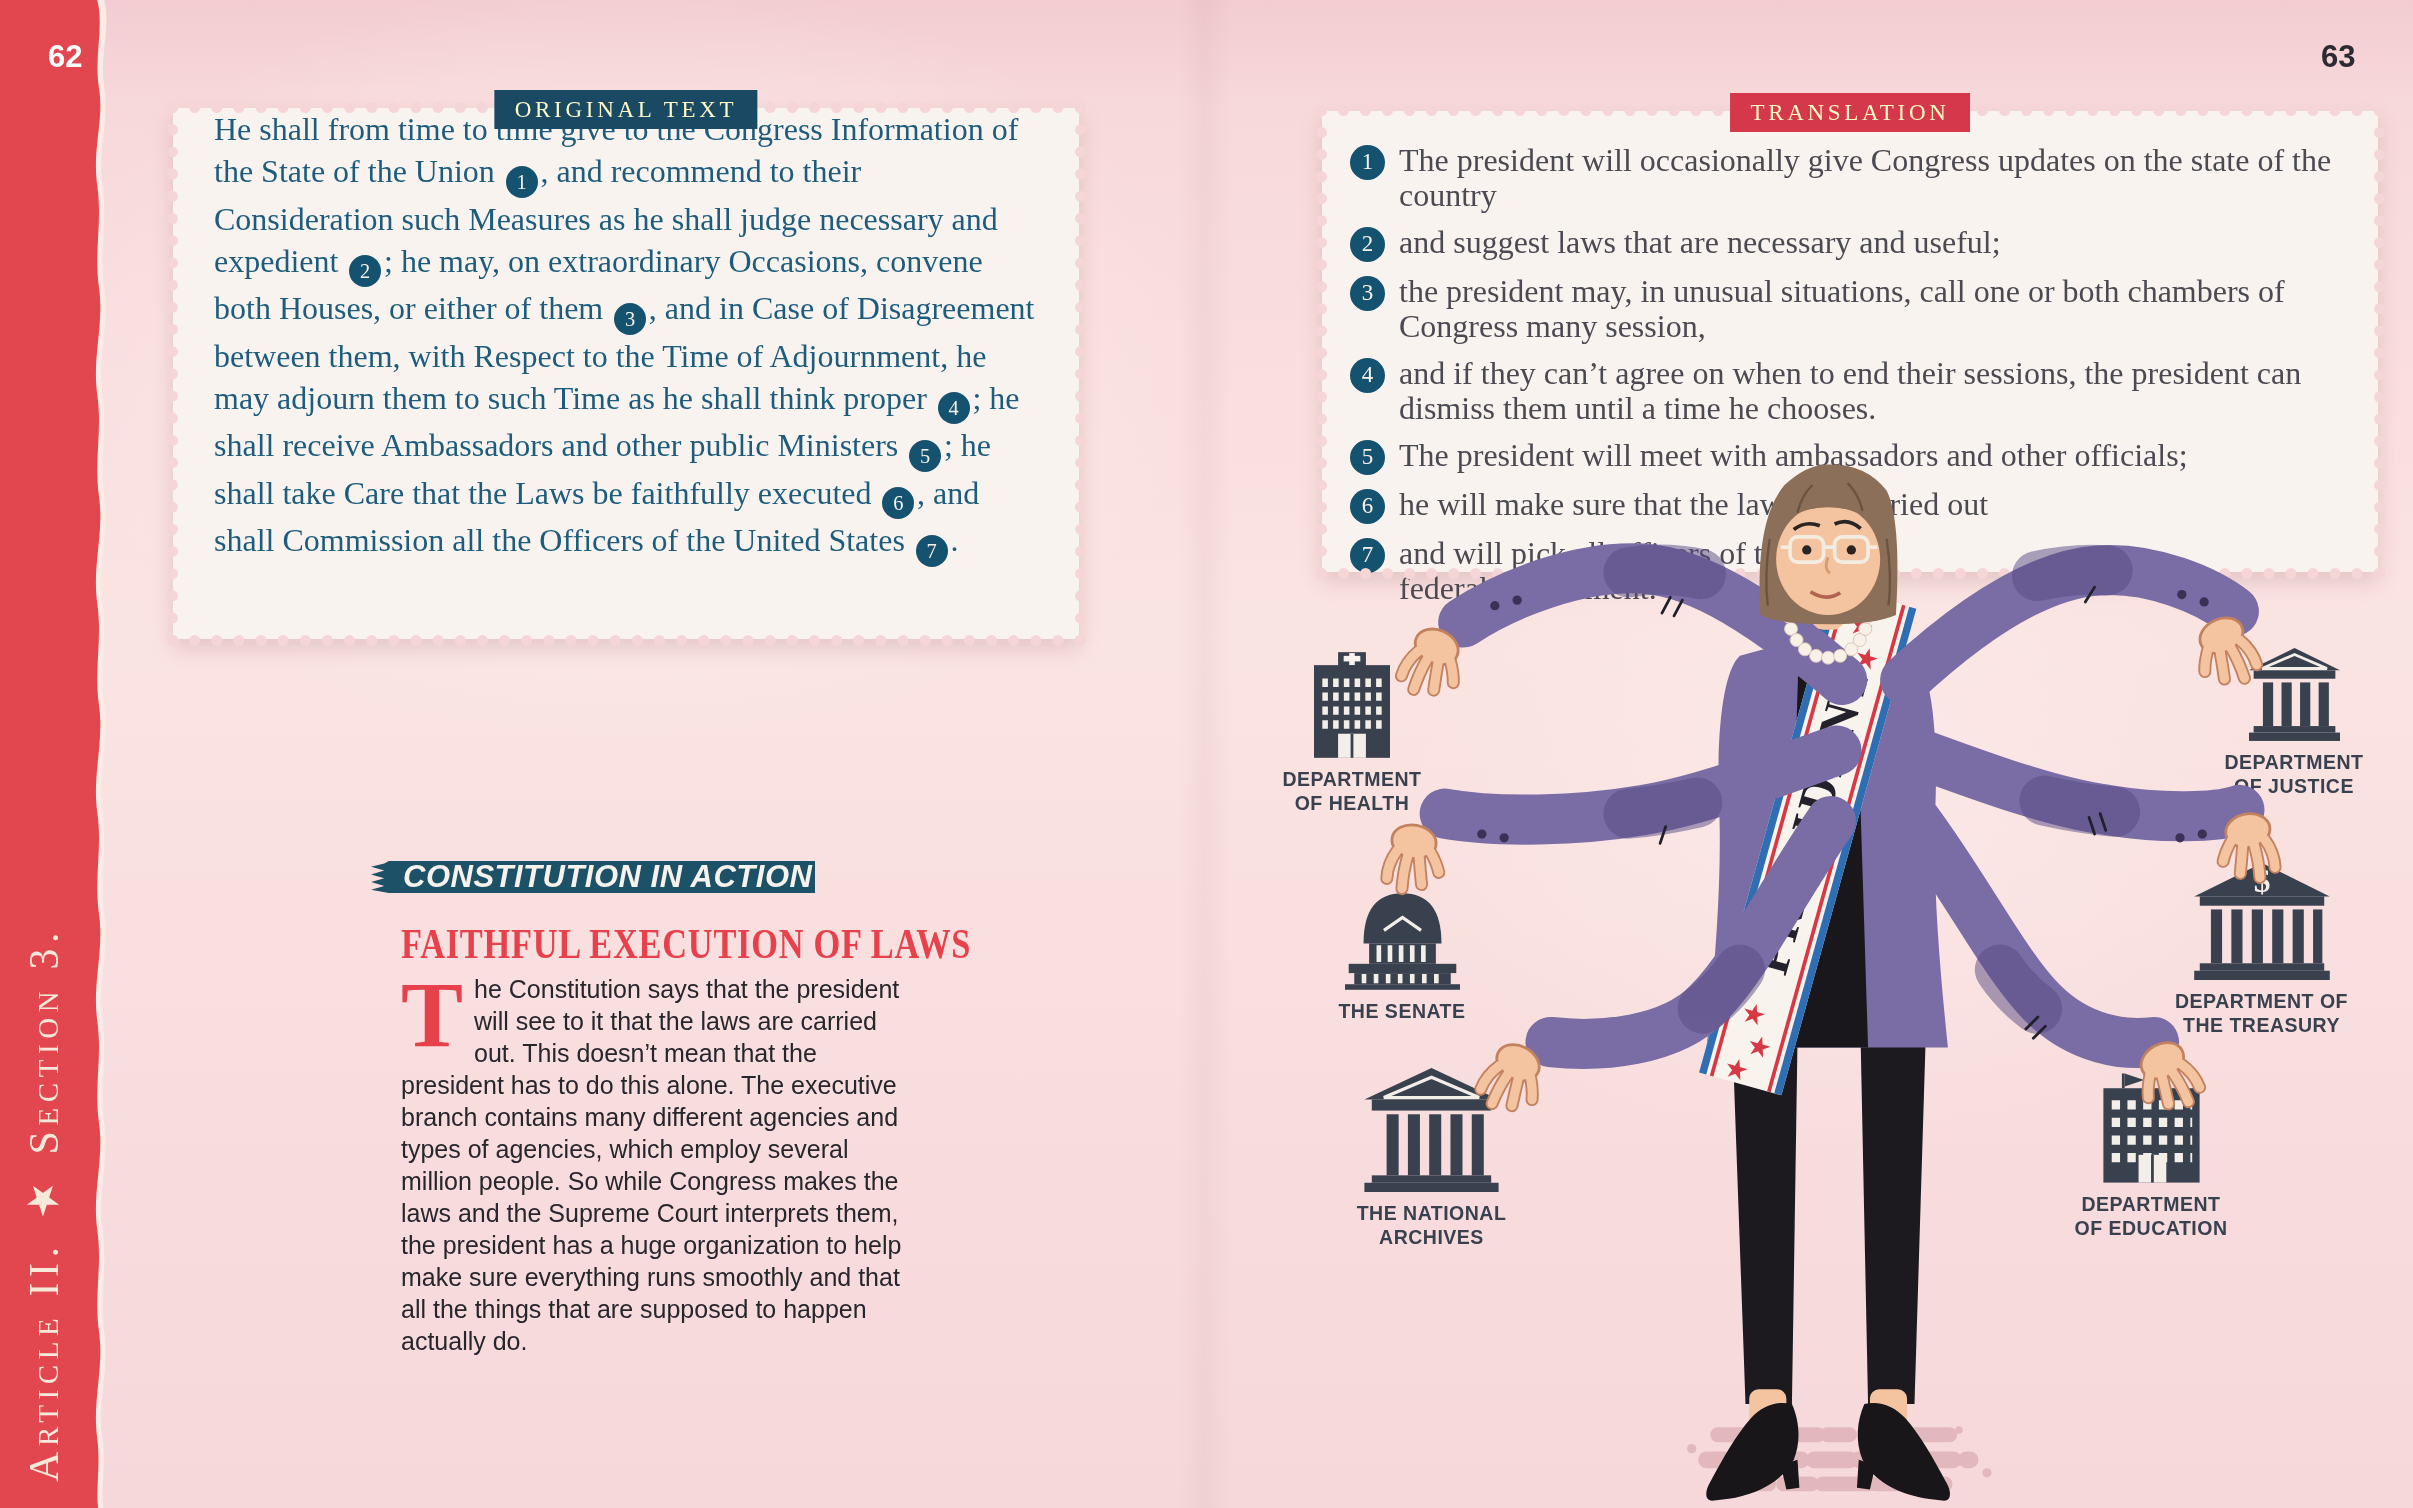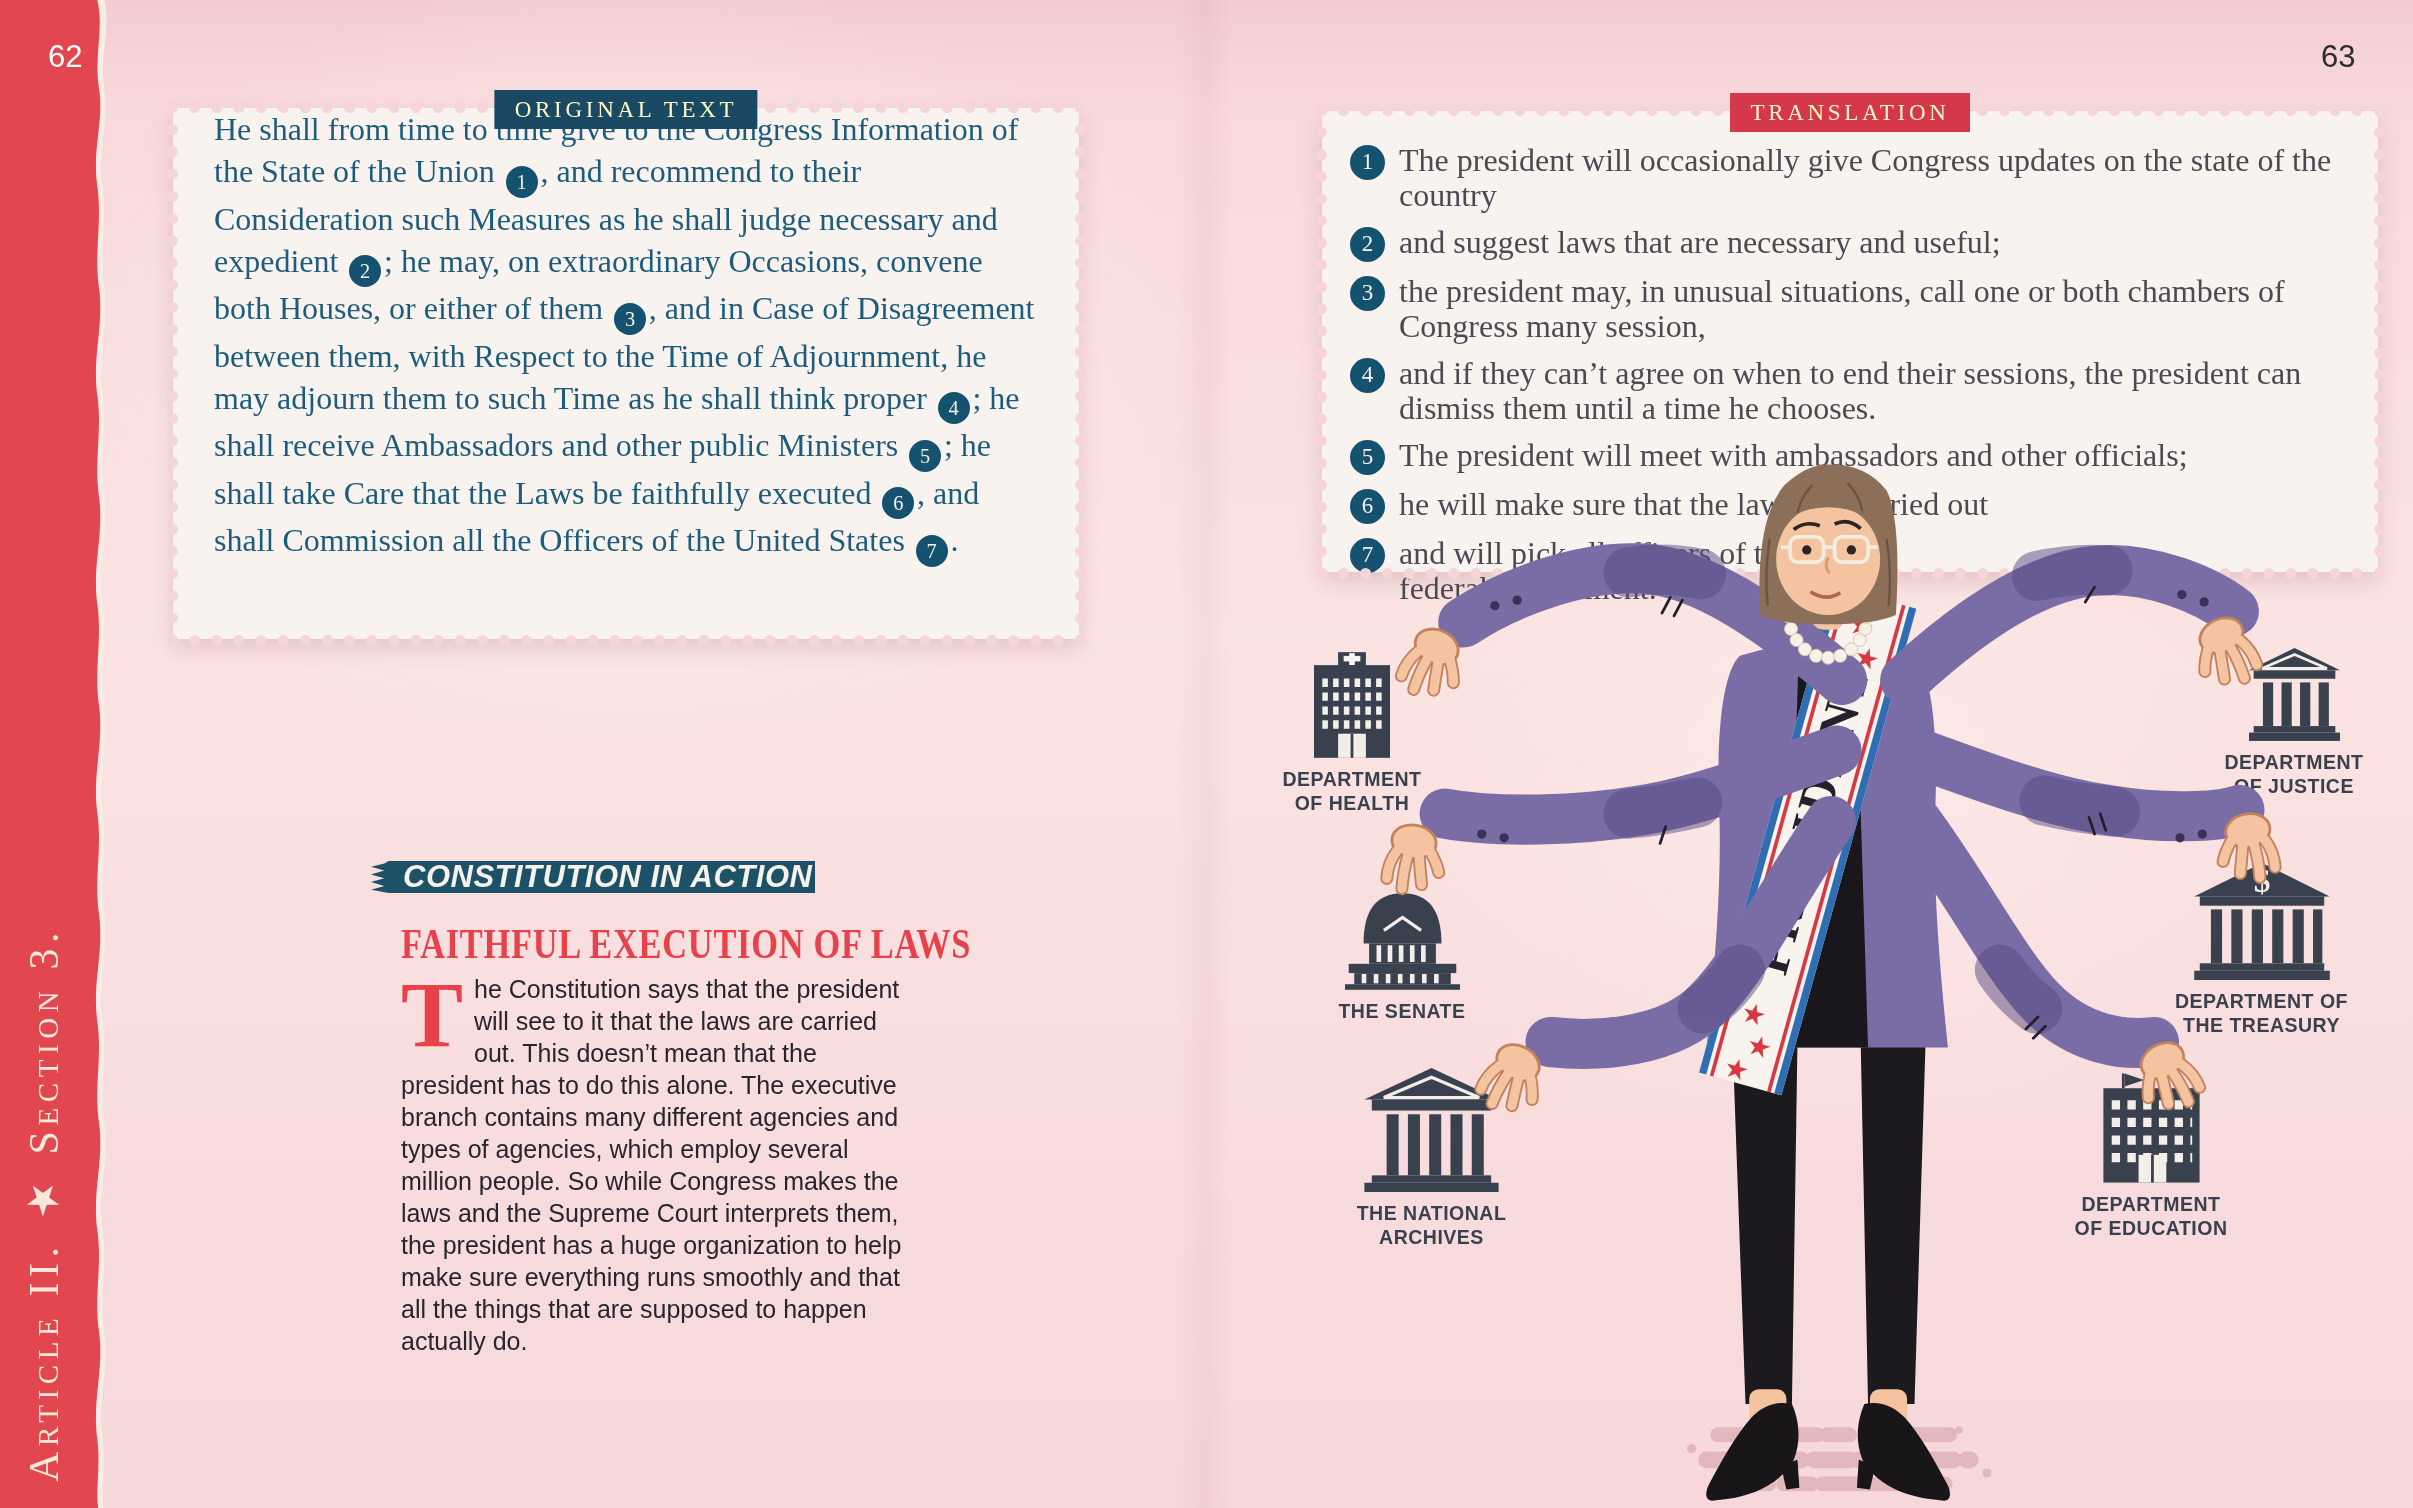--- a/index.html
+++ b/index.html
@@ -8,21 +8,21 @@
     background:linear-gradient(180deg,#f2ccd1 0%,#f8d9da 7%,#fae4e2 42%,#f8dcdd 78%,#f6d8da 100%);}
   .spread::before{content:"";position:absolute;inset:0;pointer-events:none;
     background:radial-gradient(ellipse 835px 557px at 26% 24%,rgba(255,251,247,.55),rgba(255,251,247,0) 70%),
                radial-gradient(ellipse 650px 464px at 76% 55%,rgba(255,248,244,.30),rgba(255,248,244,0) 70%);}
   .gutter{position:absolute;left:1177px;top:0;width:56px;height:100%;pointer-events:none;
     background:linear-gradient(90deg,rgba(120,60,70,0) 0%,rgba(120,60,70,.05) 50%,rgba(120,60,70,0) 100%);}
 
   
   .sidebar{position:absolute;left:0;top:0;width:85px;height:1508px;background:#e2464e;}
   .torn{position:absolute;left:85px;top:0;width:35px;height:1508px;}
-  .pagenum{position:absolute;font-family:"Liberation Sans",sans-serif;font-weight:normal;font-size:31px;}
+  .pagenum{position:absolute;font-family:"Liberation Sans",sans-serif;font-weight:bold;font-size:31px;}
   .pagenum.left{left:48px;top:39px;color:#ffffff;}
   .pagenum.right{left:2321px;top:39px;color:#2b2b31;text-align:center;}
   .side-vert{position:absolute;left:7.4px;bottom:26px;height:594px;width:72px;
     writing-mode:vertical-rl;transform:rotate(180deg);
     font-variant:small-caps;font-size:42px;letter-spacing:5.6px;color:#f7e9da;
     display:flex;align-items:center;}
 
   
   .stamp{position:absolute;background:#f9f3ef;box-shadow:0 9.3px 20.4px rgba(150,80,90,.22);}
   .stamp::before{content:"";position:absolute;inset:-6.5px;border:11px dotted #f6d5d8;border-radius:3.7px;pointer-events:none;}

